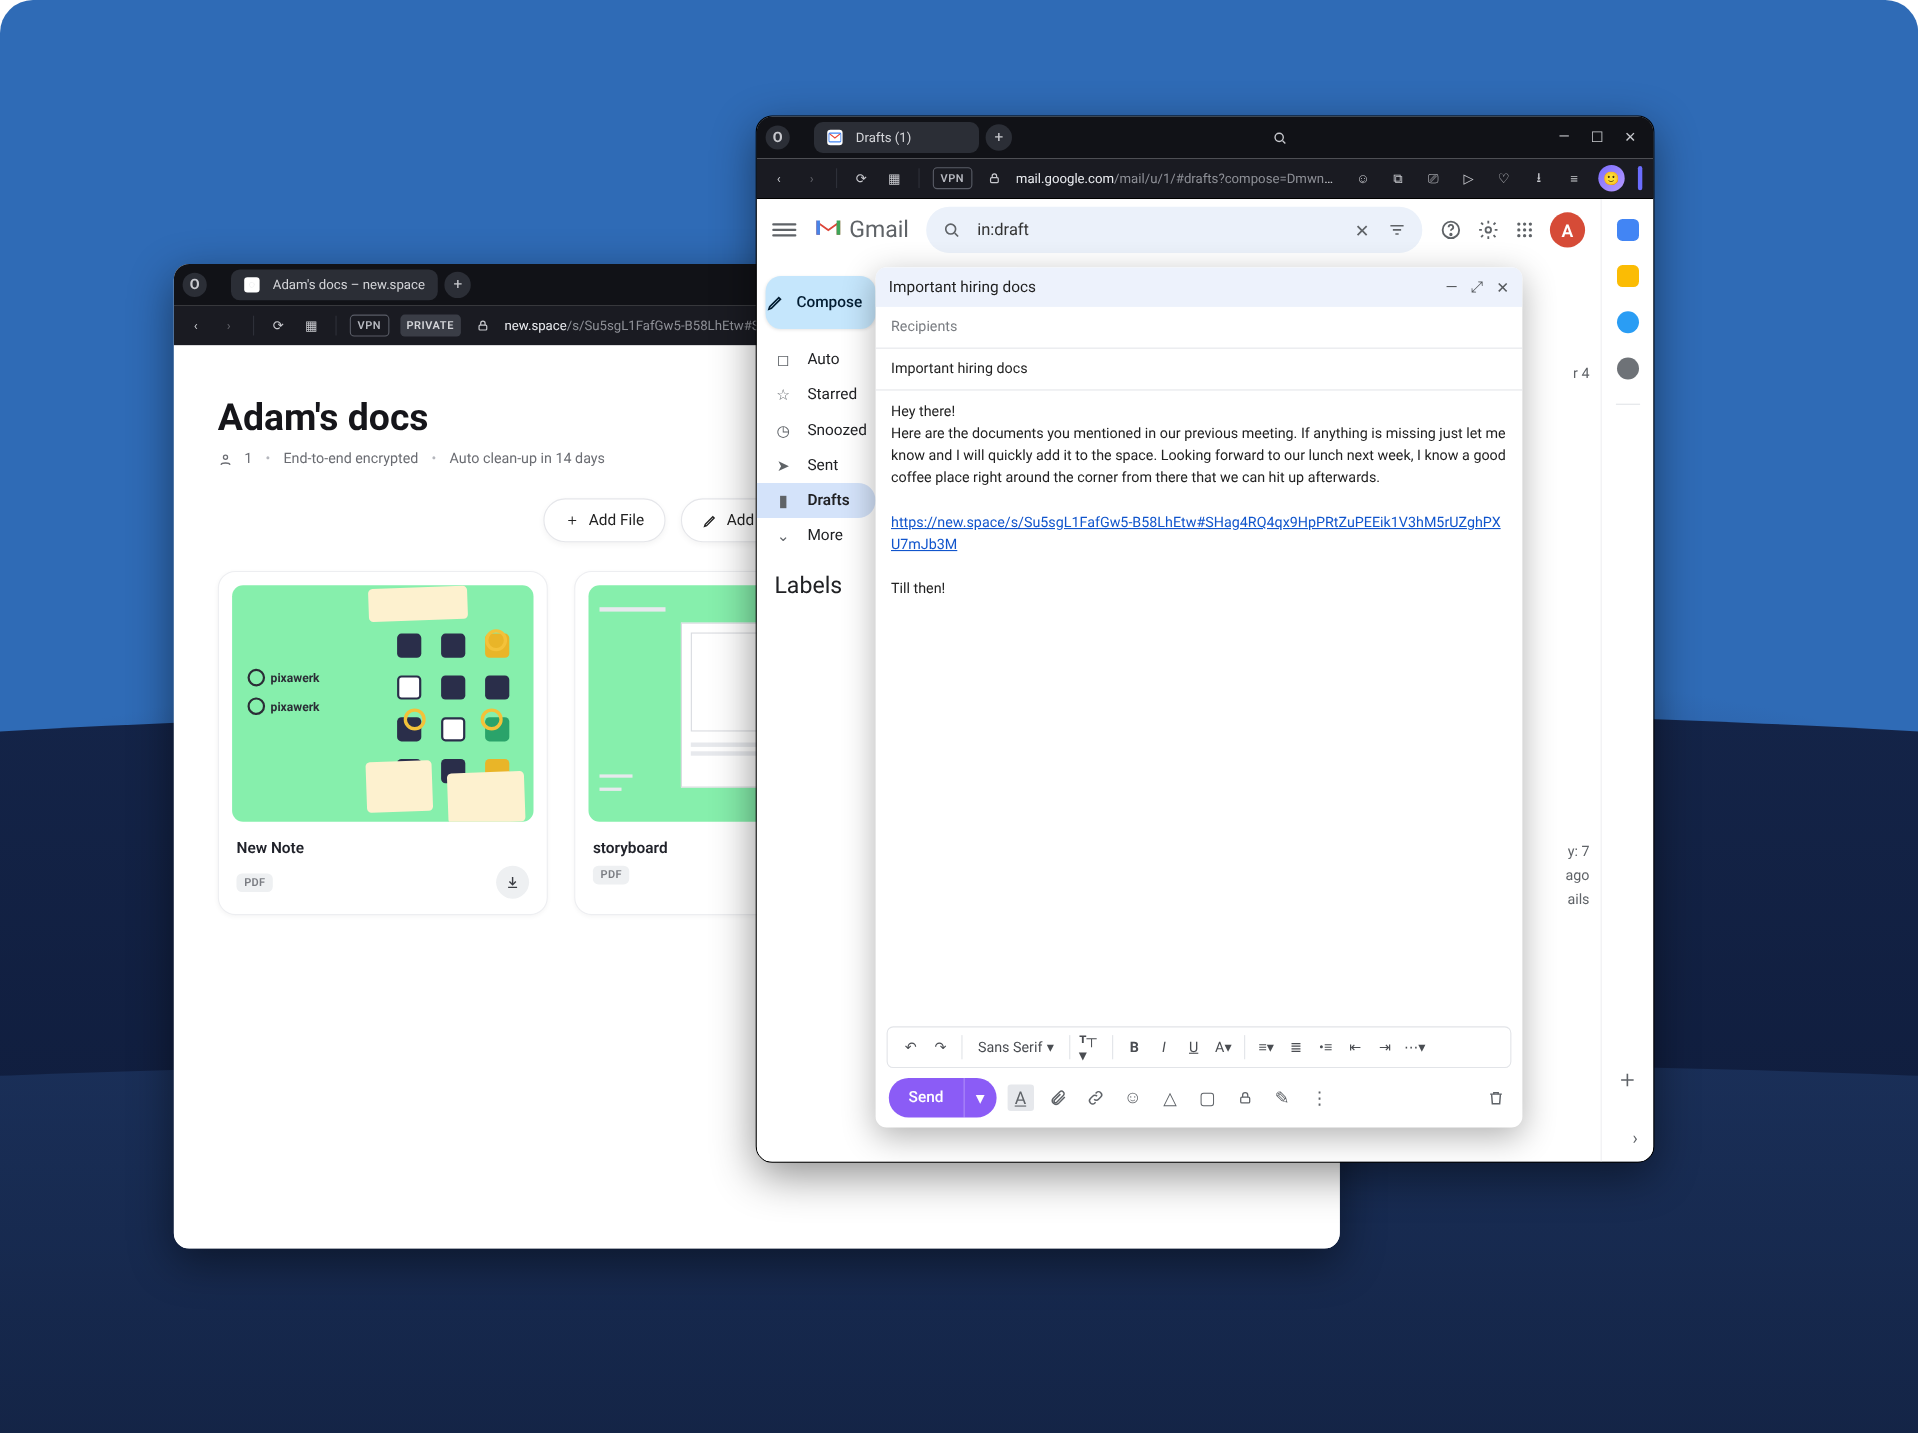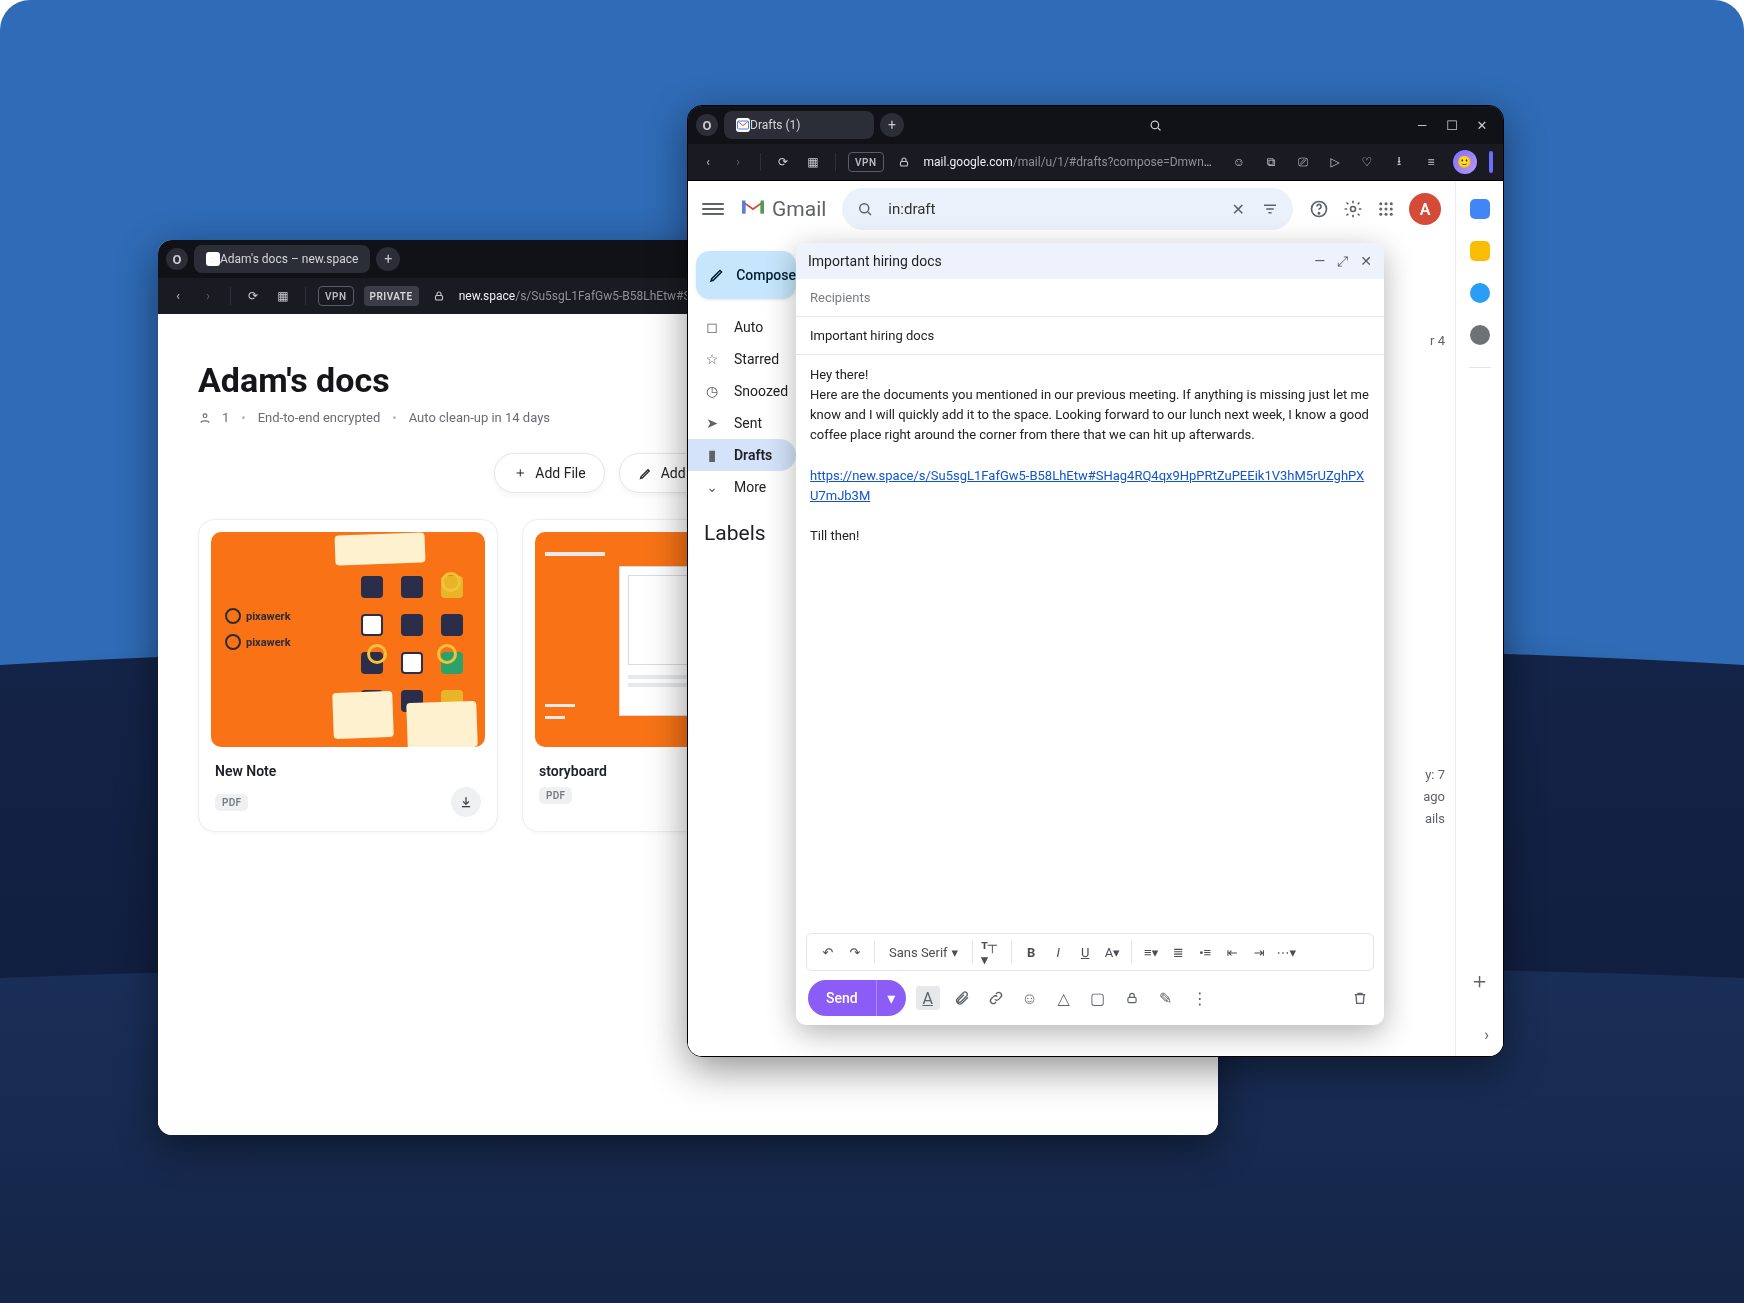--- a/index.html
+++ b/index.html
@@ -30,21 +30,21 @@
   }
   .hills{position:absolute;inset:0;pointer-events:none;}
   .hills::before,.hills::after{content:"";position:absolute;left:0;right:0;border-top-left-radius:50% 100px;border-top-right-radius:50% 100px;}
   .hills::before{bottom:0;height:780px;background:linear-gradient(180deg,#142448 0%,#0c1734 100%);transform:translateY(120px) scaleX(1.6);}
   .hills::after{bottom:0;height:640px;background:linear-gradient(180deg,#1c335e 0%,#101d39 100%);transform:translateY(300px) scaleX(1.9);opacity:.8;}
 
   
   .opera-window{position:absolute;background:#fff;border-radius:var(--win-radius);box-shadow:var(--win-shadow);overflow:hidden;display:flex;flex-direction:column;}
   .opera-tabs{height:38px;background:var(--opera-dark);display:flex;align-items:center;padding:0 8px;gap:6px;}
   .opera-logo{width:22px;height:22px;border-radius:50%;background:#2b2e36;display:flex;align-items:center;justify-content:center;color:#c8c9ce;font-weight:700;font-size:13px;}
-  .opera-tab{height:28px;background:var(--opera-tab);border-radius:8px;display:flex;align-items:center;padding:0 12px;gap:0;color:#d5d6da;font-size:12px;}
+  .opera-tab{height:28px;background:var(--opera-tab);border-radius:8px;display:flex;align-items:center;padding:0 12px;gap:12px;color:#d5d6da;font-size:12px;margin-left:16px;}
   .opera-tab .favicon{width:14px;height:14px;border-radius:3px;background:#fff;display:flex;align-items:center;justify-content:center;font-size:10px;}
   .opera-newtab{width:24px;height:24px;border-radius:50%;background:#2b2e36;color:#c8c9ce;display:flex;align-items:center;justify-content:center;font-size:14px;}
   .win-controls{margin-left:auto;display:flex;gap:16px;color:#c8c9ce;font-size:13px;padding-right:6px;}
   .win-controls span{width:14px;text-align:center;cursor:default;}
   .opera-addr{height:36px;background:var(--opera-dark2);display:flex;align-items:center;padding:0 10px;gap:10px;color:#c8c9ce;font-size:12px;}
   .addr-btn{width:20px;height:20px;display:flex;align-items:center;justify-content:center;color:#c8c9ce;}
   .addr-divider{width:1px;height:18px;background:#2e3039;margin:0 2px;}
   .addr-pill{height:20px;border-radius:4px;padding:0 6px;display:flex;align-items:center;font-size:10px;letter-spacing:.5px;}
   .addr-pill.vpn{border:1px solid #5a5d67;color:#b7b9c0;font-weight:600;}
   .addr-pill.private{background:#3a3d46;color:#d5d6da;font-weight:600;}
@@ -57,21 +57,21 @@
   
   .newspace{left:158px;top:240px;width:1060px;height:895px;}
   .newspace-body{flex:1;background:#fff;padding:28px 40px;overflow:auto;}
   .ns-title{font-size:34px;font-weight:700;color:#15151a;margin:18px 0 10px;}
   .ns-meta{display:flex;align-items:center;gap:10px;color:#6a6c72;font-size:13px;}
   .ns-meta .dot::before{content:"•";margin:0 2px;color:#b5b7bd;}
   .ns-actions{display:flex;gap:14px;margin:28px 0 26px;justify-content:flex-end;width:540px;max-width:100%;}
   .ns-pill{height:40px;border-radius:24px;background:#fff;border:1px solid #e5e6ea;display:flex;align-items:center;padding:0 18px;gap:8px;font-size:14px;color:#222;box-shadow:0 2px 6px rgba(0,0,0,.05);}
   .ns-grid{display:flex;gap:24px;}
   .ns-card{width:300px;background:#fff;border:1px solid #edeef1;border-radius:16px;padding:12px;box-shadow:0 1px 4px rgba(0,0,0,.04);}
-  .ns-thumb{width:100%;height:215px;border-radius:10px;background:#f97316;overflow:hidden;position:relative;}
+  .ns-thumb{width:100%;height:215px;border-radius:10px;background:#86efac;overflow:hidden;position:relative;}
   .ns-card-title{font-size:14px;font-weight:600;color:#20222a;margin:16px 4px 8px;}
   .ns-card-ft{display:flex;justify-content:space-between;align-items:center;padding:0 4px 2px;}
   .ns-badge{font-size:10px;background:#eef0f2;color:#7a7c82;padding:3px 7px;border-radius:5px;font-weight:600;letter-spacing:.3px;}
   .ns-dl{width:30px;height:30px;border-radius:50%;background:#eef0f2;display:flex;align-items:center;justify-content:center;color:#3a3c42;}
   
   .pixa-logo{position:absolute;font-size:11px;font-weight:700;color:#2b2d36;display:flex;align-items:center;gap:5px;}
   .pixa-logo::before{content:"";width:12px;height:12px;border-radius:50%;border:2px solid #2b2d36;display:inline-block;}
   .mini-grid{position:absolute;left:150px;top:44px;width:130px;display:grid;grid-template-columns:repeat(3,32px);grid-auto-rows:30px;gap:8px;}
   .mini{width:22px;height:22px;border-radius:4px;background:#2a2e4a;}
   .ring{width:20px;height:20px;border:3px solid #f3c23a;border-radius:50%;position:absolute;}
@@ -92,21 +92,21 @@
   .gm-ham{width:22px;height:22px;display:flex;flex-direction:column;justify-content:center;gap:3px;}
   .gm-ham span{height:2px;background:#5f6368;border-radius:1px;}
   .gm-brand{display:flex;align-items:flex-start;gap:6px;font-size:21px;color:#5f6368;}
   .gm-brand svg{width:26px;height:20px;}
   .gm-search{flex:1;max-width:470px;height:42px;background:#eaf1fb;border-radius:22px;display:flex;align-items:center;padding:0 14px;gap:12px;color:#5f6368;}
   .gm-search input{border:none;background:transparent;font-size:15px;flex:1;outline:none;color:#333;}
   .gm-top-icons{margin-left:auto;display:flex;gap:14px;align-items:center;color:#5f6368;}
   .gm-avatar{width:32px;height:32px;border-radius:50%;background:var(--accent);color:#fff;display:flex;align-items:center;justify-content:center;font-weight:600;}
   .gm-main{flex:1;display:flex;}
   .gm-side{width:116px;min-width:116px;padding:10px 0 0 0;}
-  .gm-compose{margin:4px 8px 12px 8px;height:48px;border-radius:14px;background:#c2e7ff;display:flex;align-items:center;justify-content:flex-end;gap:10px;font-size:14px;color:#001d35;font-weight:500;box-shadow:0 1px 3px rgba(0,0,0,.1);}
+  .gm-compose{margin:4px 8px 12px 8px;height:48px;border-radius:14px;background:#c2e7ff;display:flex;align-items:center;justify-content:flex-start;gap:10px;font-size:14px;color:#001d35;font-weight:500;box-shadow:0 1px 3px rgba(0,0,0,.1);}
   .gm-item{height:32px;display:flex;align-items:center;gap:14px;padding:0 0 0 16px;font-size:14px;color:#202124;border-radius:0 16px 16px 0;margin-right:8px;}
   .gm-item.active{background:#d3e3fd;font-weight:600;}
   .gm-item .ic{width:16px;text-align:center;color:#5f6368;}
   .gm-labels{padding:18px 0 0 16px;font-size:21px;color:#202124;display:flex;justify-content:space-between;padding-right:18px;}
   .gm-list{flex:1;padding:8px 0 0 0;font-size:14px;color:#5f6368;}
   .gm-rtrail{width:48px;background:#fff;display:flex;flex-direction:column;align-items:center;gap:22px;padding-top:18px;border-left:1px solid #ebecef;}
   .gm-rtrail .dot{width:20px;height:20px;border-radius:5px;}
   .gm-rtrail .cal{background:#4285f4;}
   .gm-rtrail .keep{background:#fbbc04;}
   .gm-rtrail .tasks{background:#2a9df4;border-radius:50%;}

